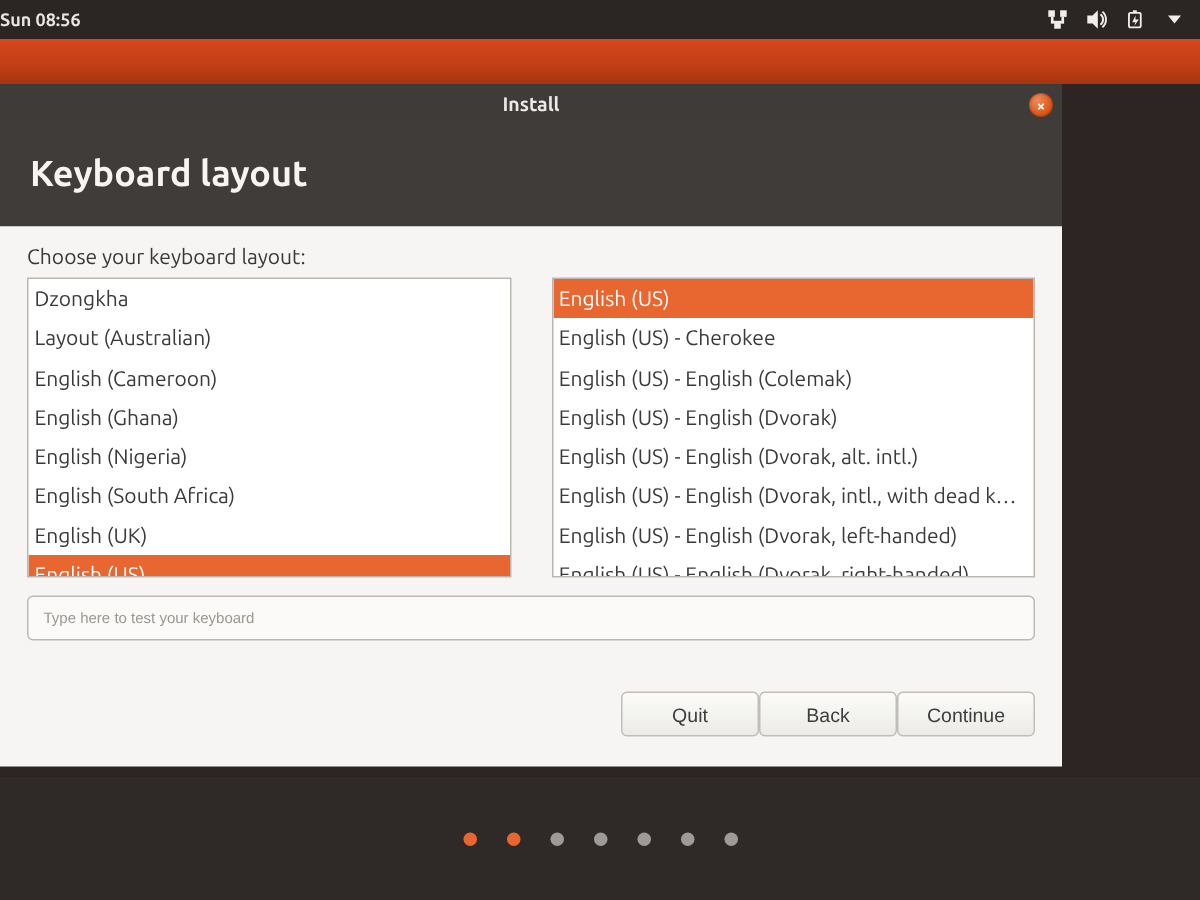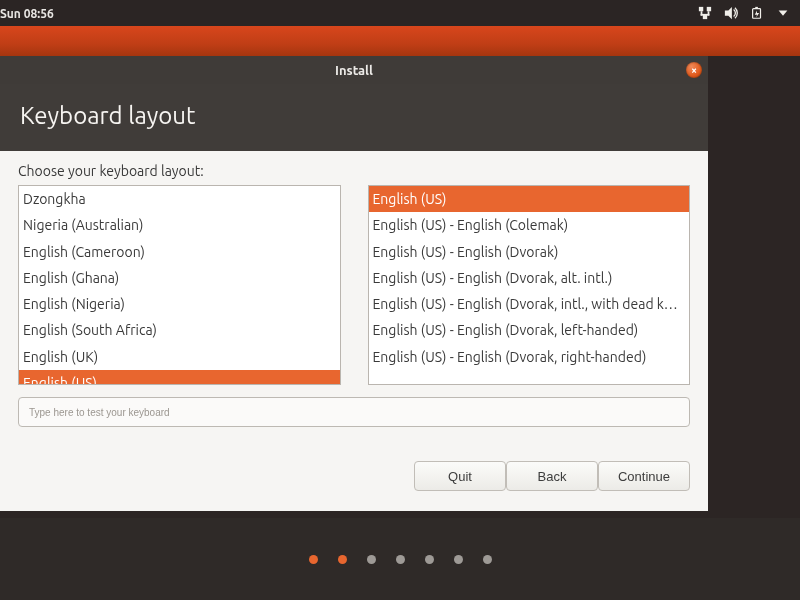--- a/index.html
+++ b/index.html
@@ -48,21 +48,21 @@
     background: radial-gradient(circle at 35% 30%, #f08a5a, #e05a1c 60%, #b8430c);
     display: flex; align-items: center; justify-content: center;
     font-size: 10px; color: #fff; font-weight: 700;
     box-shadow: 0 0 2px rgba(0,0,0,.5) inset;
   }
 
   .header-band {
     background: #403c39;
     padding: 18px 20px 22px;
     color: #f7f5f2;
-    font-size: 24px; font-weight: 400;
+    font-size: 24px; font-weight: 700;
   }
 
   .content {
     padding: 12px 18px 16px;
     background: #f6f5f3;
   }
   .prompt { font-size: 14px; color: #383838; margin-bottom: 6px; }
 
   .lists {
     display: flex; gap: 27px; height: 200px;
@@ -188,30 +188,31 @@
   <div class="header-band">
     <span>Keyboard layout</span>
   </div>
 
   <div class="content">
     <div class="prompt">Choose your keyboard layout:</div>
 
     <div class="lists">
       <div class="listbox" id="left-list">
           <div class="item">Dzongkha</div>
-          <div class="item">Nigeria (Australian)</div>
+          <div class="item">Layout (Australian)</div>
           <div class="item">English (Cameroon)</div>
           <div class="item">English (Ghana)</div>
           <div class="item">English (Nigeria)</div>
           <div class="item">English (South Africa)</div>
           <div class="item">English (UK)</div>
           <div class="item selected">English (US)</div>
         </div>
       <div class="listbox" id="right-list">
           <div class="item selected">English (US)</div>
+          <div class="item">English (US) - Cherokee</div>
           <div class="item">English (US) - English (Colemak)</div>
           <div class="item">English (US) - English (Dvorak)</div>
           <div class="item">English (US) - English (Dvorak, alt. intl.)</div>
           <div class="item">English (US) - English (Dvorak, intl., with dead keys)</div>
           <div class="item">English (US) - English (Dvorak, left-handed)</div>
           <div class="item">English (US) - English (Dvorak, right-handed)</div>
         </div>
     </div>
 
     <input class="test-input" type="text" placeholder="Type here to test your keyboard" style="">

